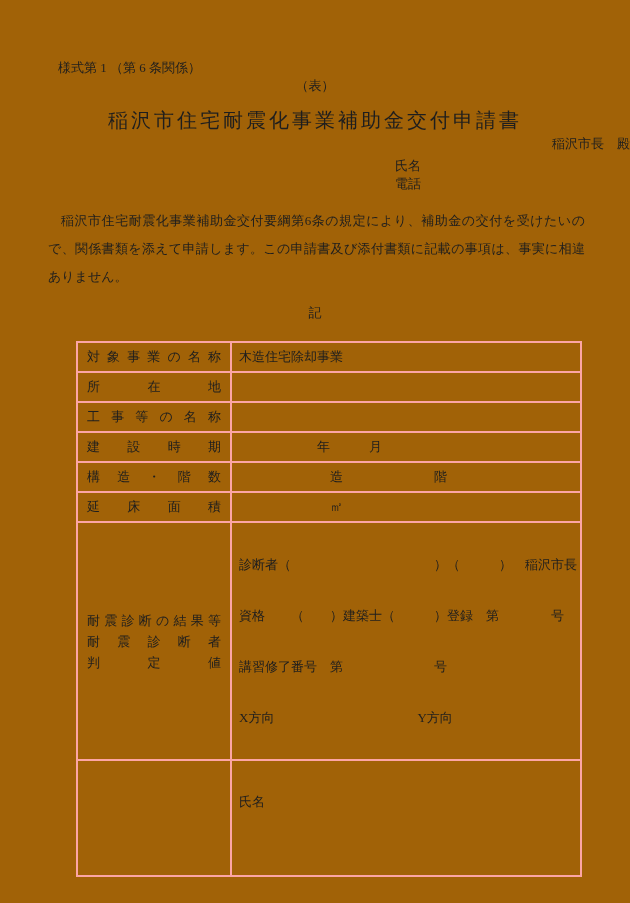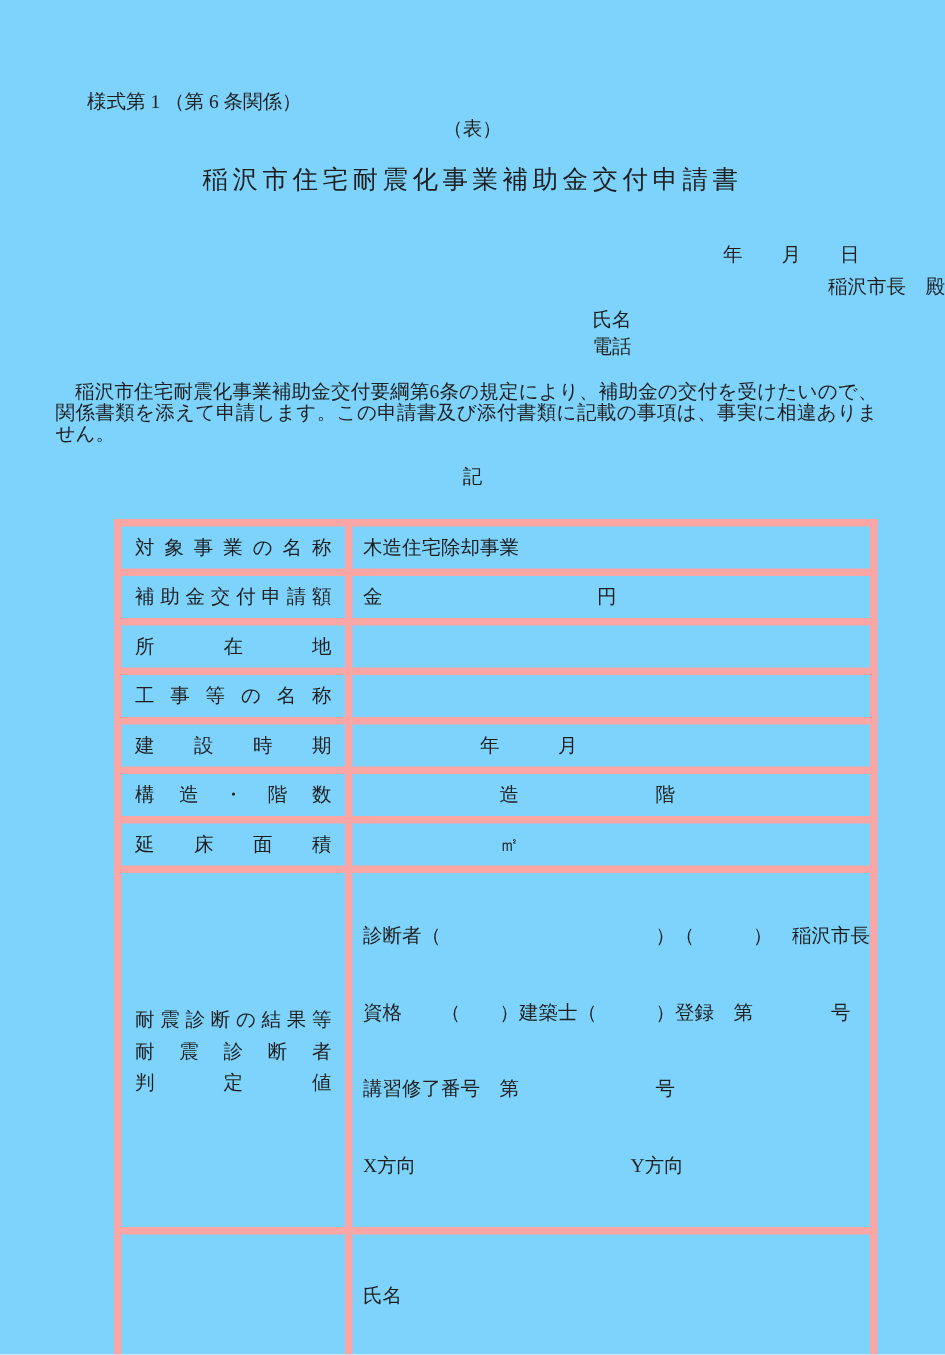--- a/index.html
+++ b/index.html
@@ -1,57 +1,57 @@
 <!DOCTYPE html>
 <html><head>
 <meta charset="utf-8">
 <style>
   html,body { margin:0; padding:0; background:#ffffff; }
   .page {
     position:relative;
     width:630px; height:903px;
-    background:#7dd3fc;
+    background:#a16207;
     color:#1e1e1e;
     font-family:"Liberation Serif","DejaVu Serif",serif;
     font-size:13px;
     box-sizing:border-box;
     padding-top:61px;
     overflow:hidden;
   }
   .hline { line-height:14px; }
   .form-number { margin-left:58px; }
   .form-sub { margin-left:62px; margin-top:5px; }
   .front-label { text-align:center; margin-top:4px; }
   .doc-title {
     text-align:center; margin-top:17px;
-    font-size:17px; letter-spacing:3px; line-height:20px;
+    font-size:20px; letter-spacing:3px; line-height:20px;
   }
   .date-line {
     text-align:right; padding-right:57px; margin-top:33px;
     line-height:14px; white-space:pre;
   }
   .addressee { margin-left:75px; margin-top:7px; line-height:14px; white-space:pre;text-align:right; }
   .applicant { margin-left:395px; margin-top:6px; line-height:18px; }
   .body-par {
-    margin:14px 45px 0 37px;
-    line-height:14px;
+    margin:14px 45px 0 48px;
+    line-height:28px;
     text-indent:13px;
     text-align:justify;
     text-justify:inter-ideograph;
   }
   .ki { text-align:center; margin-top:15px; line-height:14px; }
   table.app {
     margin:21px 0 0 76px;
     border-collapse:collapse;
     width:504px;
     table-layout:fixed;
     border:1px solid #6b6b6b;
   }
   table.app td {
-    border:5px solid #fca5a5;
+    border:2px solid #fca5a5;
     vertical-align:middle;
     overflow:hidden;
   }
   td.lbl { padding:0 9px; }
   td.lbl .just {
     text-align:justify;
     text-align-last:justify;
     text-justify:inter-character;
     line-height:20px;
   }
@@ -66,21 +66,20 @@
 </style>
 </head>
 <body>
 
 <div class="page">
 
   <div class="hline form-number">様式第 1 （第 6 条関係）</div>
   <div class="hline front-label">（表）</div>
   <div class="doc-title">稲沢市住宅耐震化事業補助金交付申請書</div>
 
-  <div class="date-line">年　　月　　日</div>
   <div class="addressee">稲沢市長　殿</div>
 
   <div class="applicant">
     <div>氏名</div>
     <div>電話</div>
   </div>
 
   <div class="body-par">稲沢市住宅耐震化事業補助金交付要綱第6条の規定により、補助金の交付を受けたいので、関係書類を添えて申請します。この申請書及び添付書類に記載の事項は、事実に相違ありません。</div>
 
   <div class="ki">記</div>
@@ -89,26 +88,20 @@
     <colgroup>
         <col style="width:154px">
         <col style="width:350px">
       </colgroup>
     <tbody>
       <tr class="r-simple">
         <td class="lbl">
             <div class="just">対象事業の名称</div>
           </td>
         <td class="val">木造住宅除却事業</td>
-      </tr>
-      <tr class="r-simple">
-        <td class="lbl">
-            <div class="just">補助金交付申請額</div>
-          </td>
-        <td class="val">金　　　　　　　　　　　円</td>
       </tr>
       <tr class="r-simple">
         <td class="lbl">
             <div class="just">所在地</div>
           </td>
         <td class="val"></td>
       </tr>
       <tr class="r-simple">
         <td class="lbl">
             <div class="just">工事等の名称</div>

